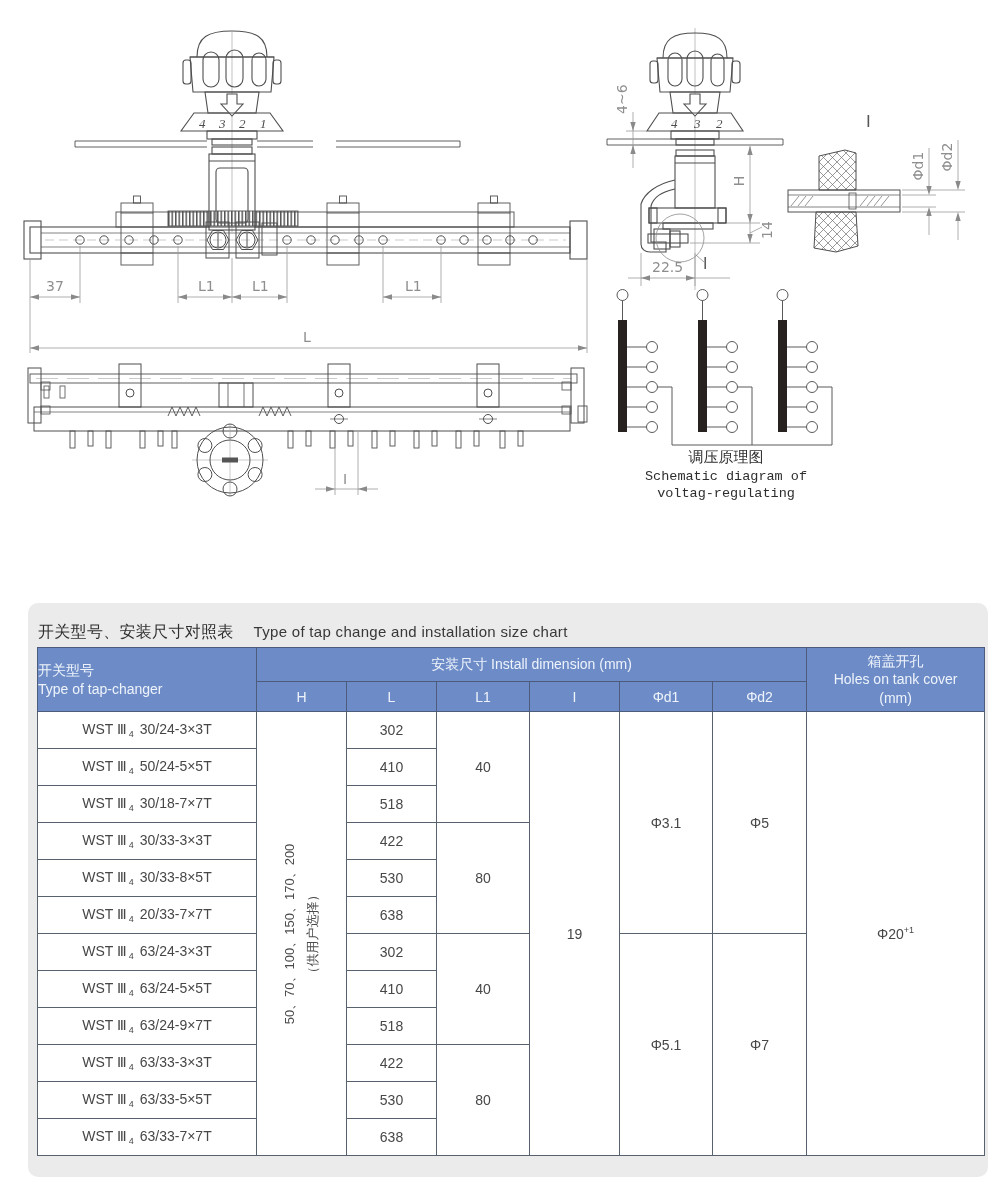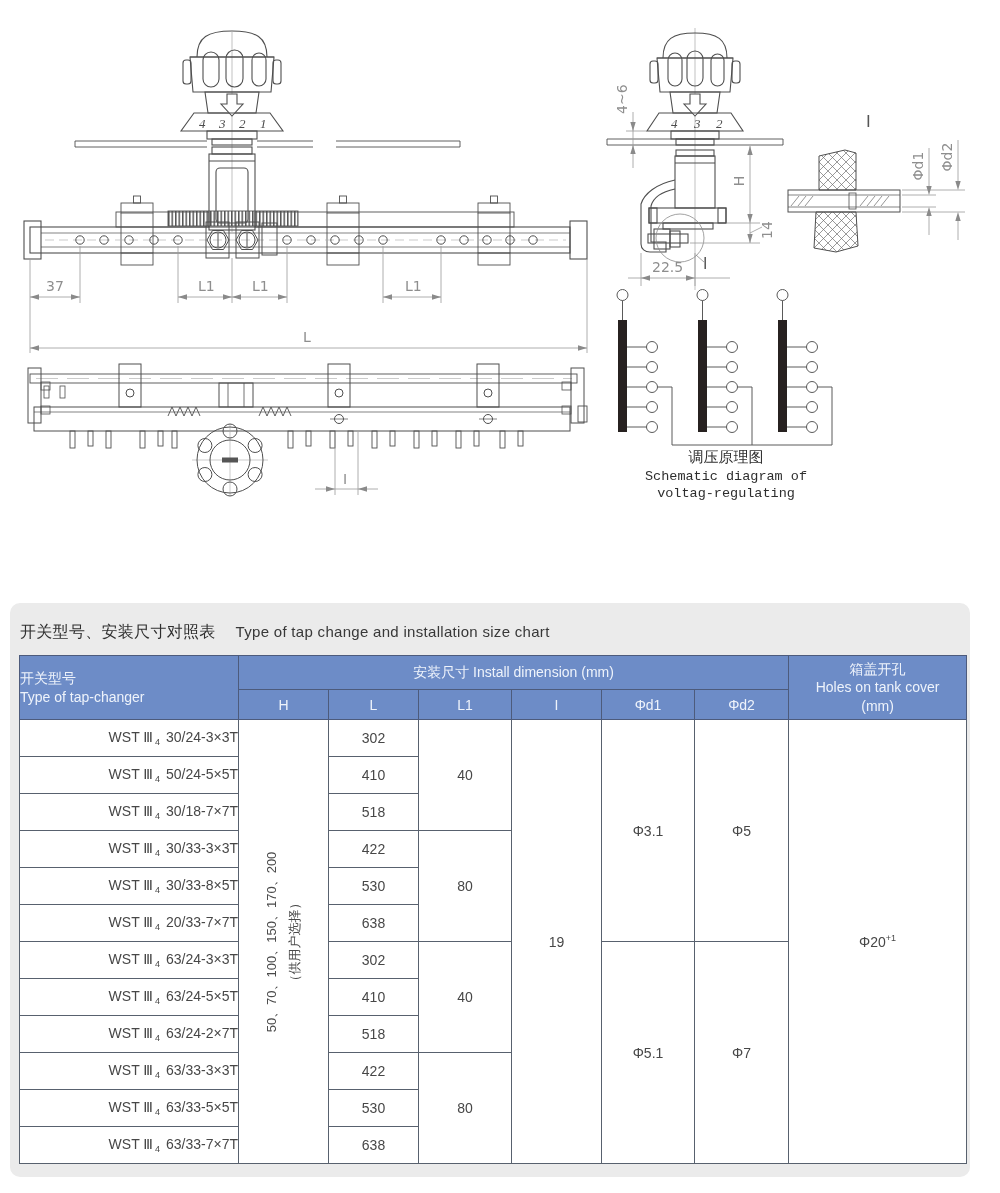--- a/index.html
+++ b/index.html
@@ -10,40 +10,40 @@
   .dwg{position:absolute}
   svg{display:block;overflow:visible}
   svg text{font-family:"DejaVu Sans","Liberation Sans",sans-serif}
   .dimtxt{fill:#8e8e8e;font-size:14px}
   .dialnum{fill:#4d4d4d;font-size:13px;font-style:italic;font-family:"Liberation Serif",serif}
   .capzh{fill:#2e2e2e;font-size:15px}
   .capen{fill:#2e2e2e;font-size:13.5px;font-family:"Liberation Mono",monospace}
 
   
   .panel{
-    position:absolute;left:10px;top:603px;width:960px;height:574px;
+    position:absolute;left:28px;top:603px;width:960px;height:574px;
     background:#ebebeb;border-radius:10px;
   }
   .panel-title{padding:19px 0 0 10px;font-size:16px;color:#2f2f2f;letter-spacing:.3px}
   .panel-title .en{margin-left:20px;font-size:15px;color:#383838}
   table.spec{
     border-collapse:collapse;table-layout:fixed;
-    margin:12px 0 0 9px;width:947px;background:#ffffff;
+    margin:4px 0 0 9px;width:947px;background:#ffffff;
   }
   table.spec th,table.spec td{border:1px solid #58616e;padding:0;overflow:hidden}
   table.spec th{
     background:#6d8cc7;color:#eef3fb;font-weight:normal;font-size:14px;
     border-color:#4d5b7c;
   }
   th.model-h{text-align:left;padding-left:10px;line-height:1.35;font-size:14px}
   th.tank-h{font-size:13px;line-height:1.3}
   tr.hr1 th{height:33px}
   tr.hr2 th{height:29px}
   tr.data-row{height:37px}
-  td.model{font-size:14px;color:#474747;padding-left:12px;text-align:right;white-space:nowrap}
+  td.model{font-size:14px;color:#474747;padding-left:12px;text-align:center;white-space:nowrap}
   td.model sub{font-size:9px;margin-left:2px}
   td.model .spec-part{margin-left:6px}
   td.c{text-align:center;font-size:14px;color:#474747}
   td.vcell{position:relative}
   .vtext{
     position:absolute;left:50%;top:50%;
     transform:translate(-50%,-50%) rotate(-90deg);
     white-space:nowrap;font-size:13px;color:#4a4a4a;text-align:center;line-height:1.75;
   }
   td.c sup{font-size:9px}
@@ -535,21 +535,21 @@
       <td class="c">302</td>
       <td class="c" rowspan="3">40</td>
       <td class="c" rowspan="6">Φ5.1</td>
       <td class="c" rowspan="6">Φ7</td>
     </tr>
     <tr class="data-row">
       <td class="model"><span>WST Ⅲ</span><sub>4</sub><span class="spec-part">63/24-5×5T</span></td>
       <td class="c">410</td>
     </tr>
     <tr class="data-row">
-      <td class="model"><span>WST Ⅲ</span><sub>4</sub><span class="spec-part">63/24-2×7T</span></td>
+      <td class="model"><span>WST Ⅲ</span><sub>4</sub><span class="spec-part">63/24-9×7T</span></td>
       <td class="c">518</td>
     </tr>
     <tr class="data-row">
       <td class="model"><span>WST Ⅲ</span><sub>4</sub><span class="spec-part">63/33-3×3T</span></td>
       <td class="c">422</td>
       <td class="c" rowspan="3">80</td>
     </tr>
     <tr class="data-row">
       <td class="model"><span>WST Ⅲ</span><sub>4</sub><span class="spec-part">63/33-5×5T</span></td>
       <td class="c">530</td>

